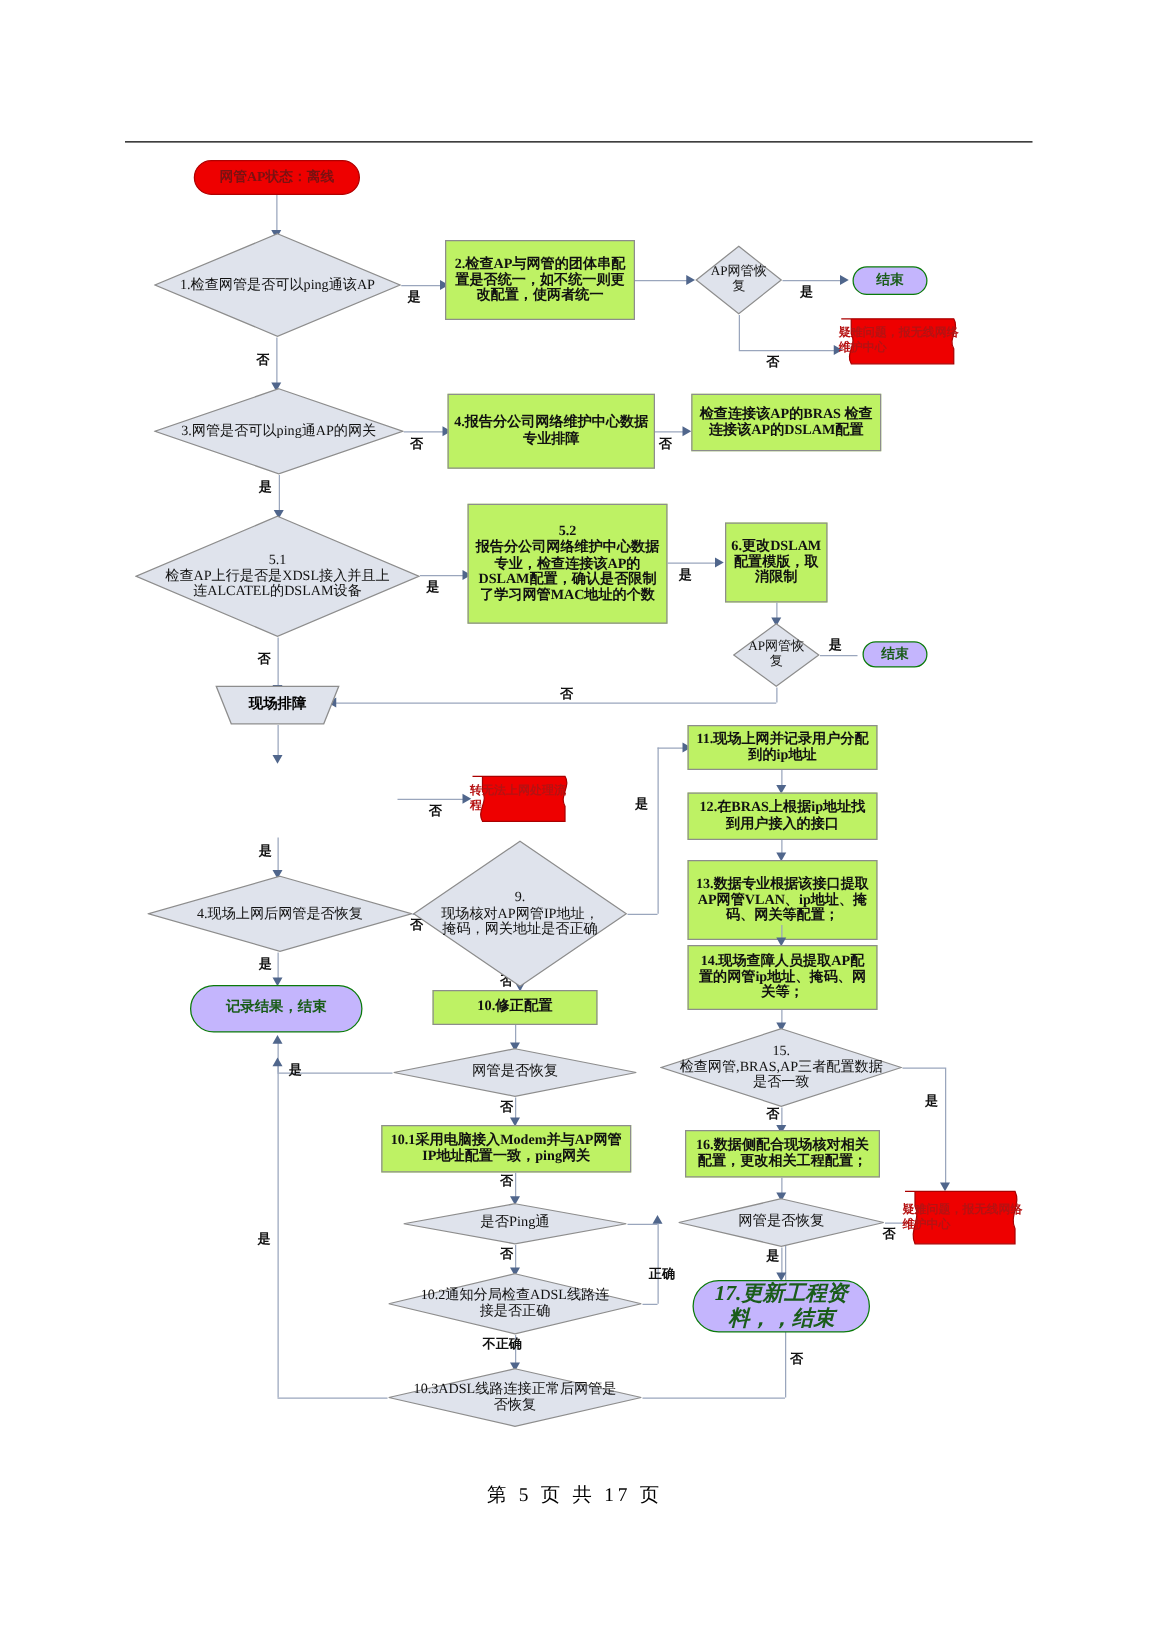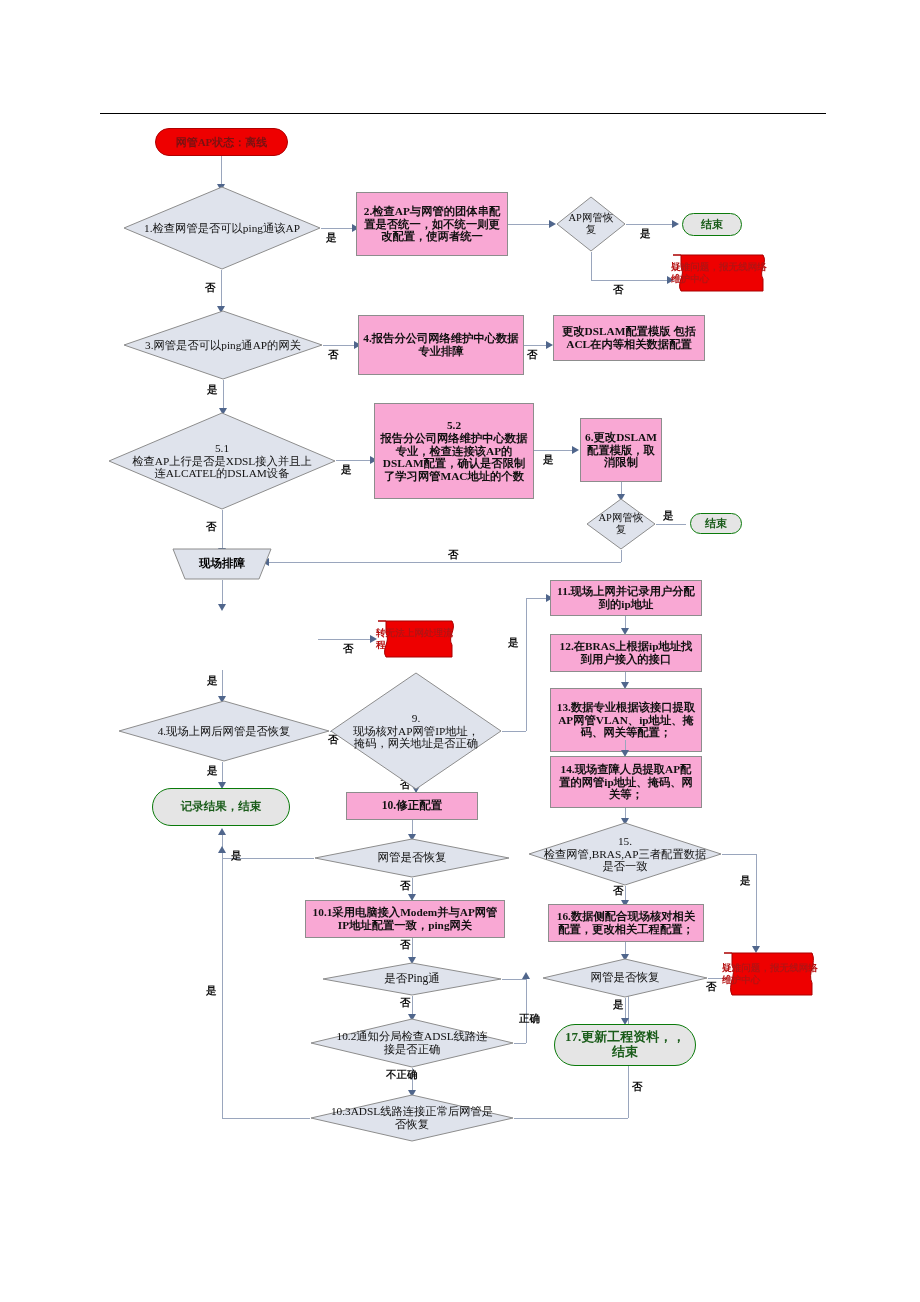--- a/index.html
+++ b/index.html
@@ -14,36 +14,36 @@
   #stage{position:absolute;left:0;top:0;width:920px;height:1302px;}
   .hrule{position:absolute;left:100px;top:113px;width:726px;height:0;border-top:1.6px solid #000;}
   .footer{position:absolute;left:0;top:1186px;width:920px;text-align:center;
           font-size:15.5px;letter-spacing:3px;font-family:"Liberation Serif",serif;}
 
   
   .node{position:absolute;box-sizing:border-box;display:flex;align-items:center;justify-content:center;text-align:center;}
   .node .tx{position:relative;z-index:3;line-height:1.15;padding:0 4px;}
 
   
-  .proc{background:#f9a8d4;border:1px solid #8d8d8d;color:#111;}
+  .proc{background:#bef264;border:1px solid #8d8d8d;color:#111;}
   .proc .tx{font-size:11.3px;font-weight:bold;}
 
   
   .dec{background:transparent;}
   .dec .dia{position:absolute;left:0;top:0;width:100%;height:100%;z-index:1;}
   .dec .tx{font-size:11.3px;font-weight:normal;color:#111;}
 
   
   .trap{background:transparent;}
   .trap .shape{position:absolute;left:0;top:0;width:100%;height:100%;z-index:1;}
   .trap .tx{font-size:11.5px;font-weight:bold;}
 
   
   .pill{border-radius:999px;border:1px solid #0a7a0a;display:flex;align-items:center;justify-content:center;}
-  .pill.green{background:#e5e5e5;}
+  .pill.green{background:#c4b5fd;}
   .pill.red{background:#ee0000;border-color:#b00000;}
   .pill .tx{font-size:11px;font-weight:bold;color:#7a1111;}
   .pill.green .tx{color:#1a5c1a;}
 
   
   .banner{position:absolute;}
   .banner .shape{position:absolute;left:0;top:0;width:100%;height:100%;z-index:1;}
   .banner .tx{position:relative;z-index:3;display:flex;flex-direction:column;align-items:center;justify-content:center;
               height:100%;font-size:9.6px;font-weight:bold;color:#b51212;line-height:1.25;}
 
@@ -138,21 +138,21 @@
 
   <div class="node proc" style="left:358px;top:315px;width:166px;height:60px;">
     <span class="tx">4.报告分公司网络维护中心数据专业排障</span>
   </div>
 
   <div class="ln lnh" style="left:524px;top:345px;width:26px;"></div>
   <div class="arw rt" style="left:546px;top:341px;"></div>
   <div class="lbl" style="left:527px;top:348px;">否</div>
 
   <div class="node proc" style="left:553px;top:315px;width:152px;height:46px;">
-    <span class="tx">更改DSLAM配置模版 包括ACL在内等相关数据配置</span>
+    <span class="tx">检查连接该AP的BRAS 检查连接该AP的DSLAM配置</span>
   </div>
 
   <div class="node dec" style="left:108px;top:412px;width:228px;height:98px;">
     <svg class="dia" viewBox="0 0 228 98" preserveAspectRatio="none">
       <polygon points="114,1 227,49 114,97 1,49" fill="#dfe3ec" stroke="#8d8d8d" stroke-width="1"></polygon>
     </svg>
     <span class="tx" style="white-space:pre-line;width:180px;">5.1
 检查AP上行是否是XDSL接入并且上连ALCATEL的DSLAM设备</span>
   </div>
 
@@ -400,16 +400,17 @@
       <path d="M2,3 L90,3 C95,13 85,23 90,33 L90,45 L10,45 C5,35 15,25 10,15 L10,3 Z" fill="#ee0000" stroke="#aa0000" stroke-width="1"></path>
     </svg>
     <span class="tx">疑难问题，报无线网络维护中心</span>
   </div>
 
   <div class="ln lnv" style="left:625px;top:998px;height:24px;"></div>
   <div class="arw dn" style="left:621px;top:1018px;"></div>
   <div class="lbl" style="left:613px;top:998px;">是</div>
 
   <div class="node pill green" style="left:554px;top:1024px;width:142px;height:42px;">
-    <span class="tx" style="font-size:13px;">17.更新工程资料，，结束</span>
-  </div>
-
+    <span class="tx" style="font-size:17px;font-style:italic;">17.更新工程资料，，结束</span>
+  </div>
+
+  <div class="footer">第 5 页 共 17 页</div>
 </div>
 
 </body></html>

